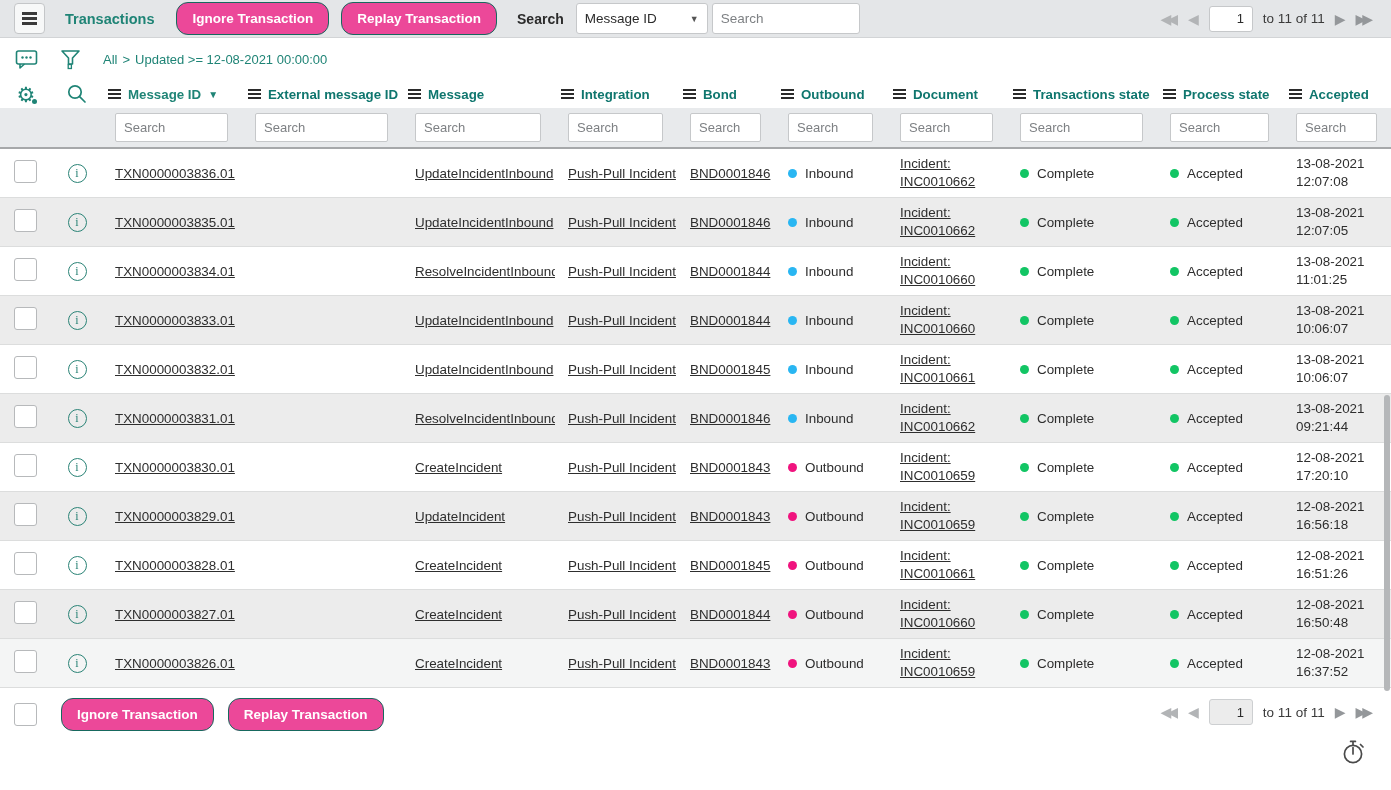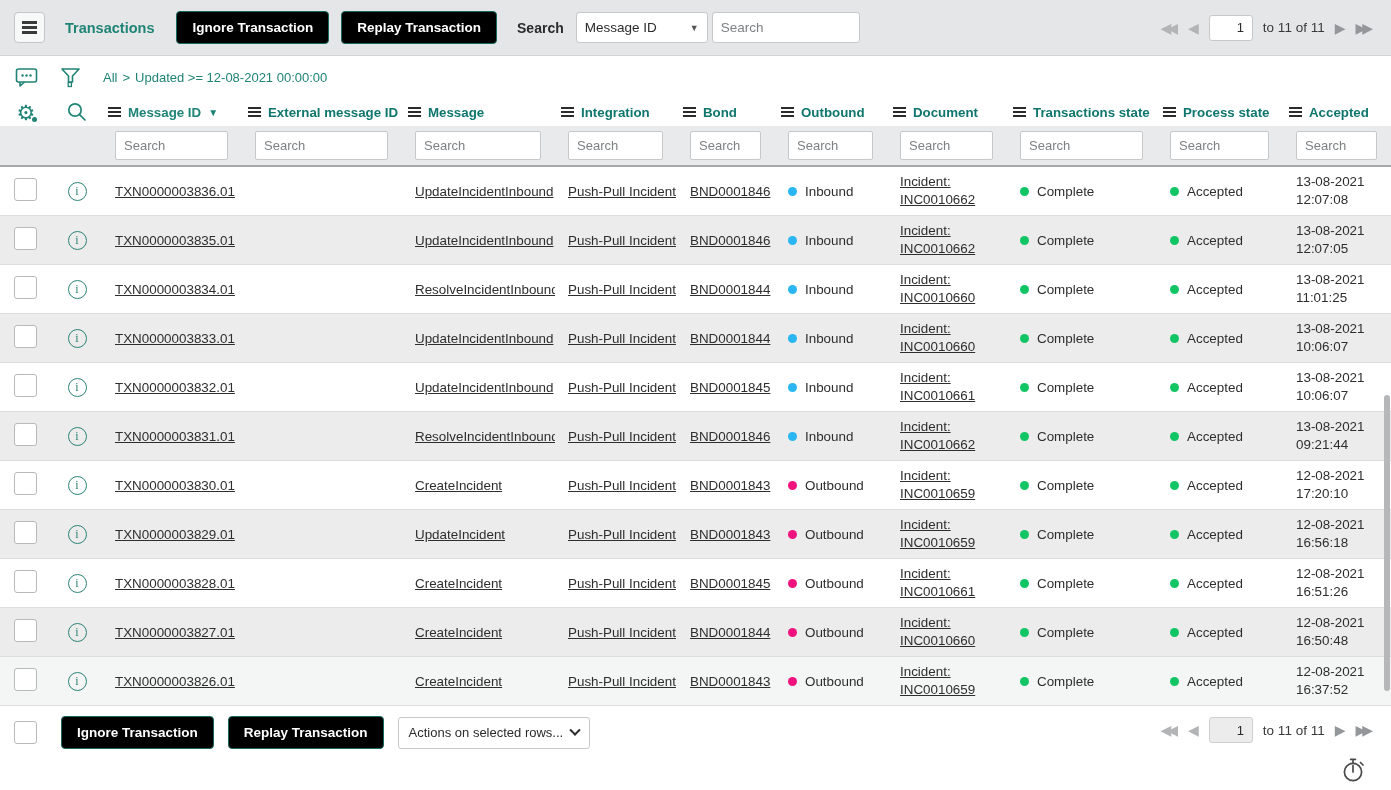--- a/index.html
+++ b/index.html
@@ -1,24 +1,24 @@
 <!DOCTYPE html>
 <html><head>
 <meta charset="utf-8">
 <style>
   * { margin:0; padding:0; box-sizing:border-box; }
   html,body { width:1391px; height:790px; overflow:hidden; }
   body { font-family:"Liberation Sans", sans-serif; background:#ffffff; color:#2e2e2e; position:relative; }
 
   
-  .topbar { height:56px; background:#e4e6e8; border-bottom:1px solid #d2d4d6; display:flex; align-items:center; padding:0 14px; gap:12px; }
+  .topbar { height:38px; background:#e4e6e8; border-bottom:1px solid #d2d4d6; display:flex; align-items:center; padding:0 14px; gap:12px; }
   .menu-btn { width:31px; height:31px; background:#f7f8f8; border:1px solid #c4c6c8; border-radius:4px; display:flex; align-items:center; justify-content:center; cursor:pointer; }
   .bars-lg { display:inline-block; width:15px; height:2.4px; background:currentColor; box-shadow:0 -5px 0 currentColor, 0 5px 0 currentColor; color:#3a3a3a; }
   .app-title { color:#1f8476; font-weight:700; font-size:14.5px; margin:0 10px 0 8px; cursor:pointer; }
-  .btn-teal { background:#000000; border:1px solid #17695e; color:#fff; font-weight:700; font-size:13.5px; border-radius:4px; padding:8px 15px; font-family:inherit; cursor:pointer; }
+  .btn-teal { background:#ec4899; border:1px solid #17695e; color:#fff; font-weight:700; font-size:13.5px; border-radius:12px; padding:8px 15px; font-family:inherit; cursor:pointer; }
   .search-label { font-weight:700; font-size:14px; color:#2b2b2b; margin-left:8px; }
   .field-select { width:132px; height:31px; background:#fff; border:1px solid #c6c8ca; border-radius:3px; display:flex; align-items:center; padding:0 8px; font-size:13.5px; color:#2b2b2b; cursor:pointer; }
   .field-select .caret { margin-left:auto; font-size:9px; color:#555; }
   .global-search { width:148px; height:31px; border:1px solid #c6c8ca; border-radius:3px; padding:0 8px; font-size:13.5px; font-family:inherit; color:#2b2b2b; margin-left:-8px; }
   .global-search::placeholder { color:#7e8184; }
 
   
   .pager { display:flex; align-items:center; gap:10px; }
   .pager.top { margin-left:auto; margin-right:4px; }
   .arr { font-size:14px; cursor:pointer; line-height:1; }
@@ -567,24 +567,20 @@
         </div>
   </div>
 </div>
 </div>
 
 <div class="footerbar">
   <div class="footer-actions">
     <span class="cbox"></span>
     <button class="btn-teal">Ignore Transaction</button>
     <button class="btn-teal">Replay Transaction</button>
-    <div class="actions-select">
-      <span>Actions on selected rows...</span>
-      <span class="chev"></span>
-    </div>
   </div>
   <div class="pager bottom">
     <span class="arr dbl muted">◀◀</span>
     <span class="arr muted">◀</span>
     <input class="page-input gray" value="1" style="">
     <span class="range-text">to 11 of 11</span>
     <span class="arr dark">▶</span>
     <span class="arr dbl dark">▶▶</span>
   </div>
   <span class="stopwatch">

